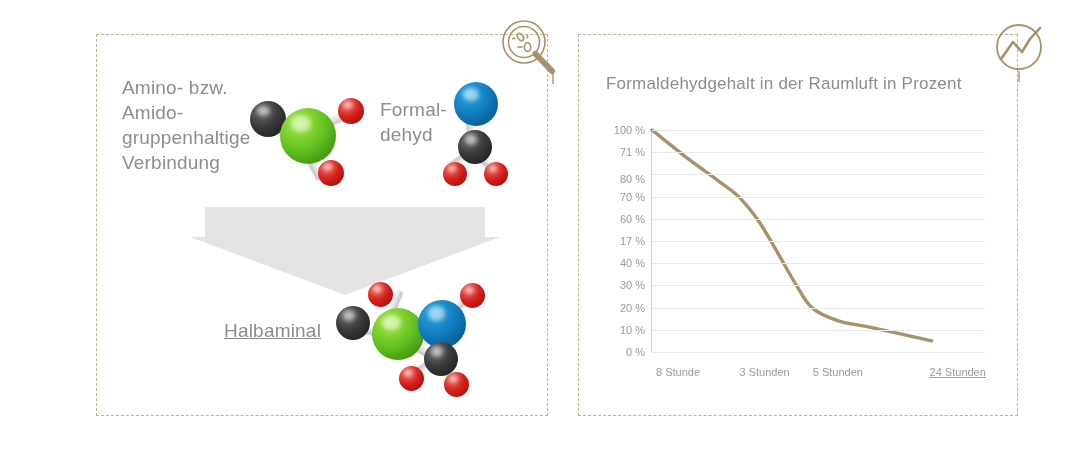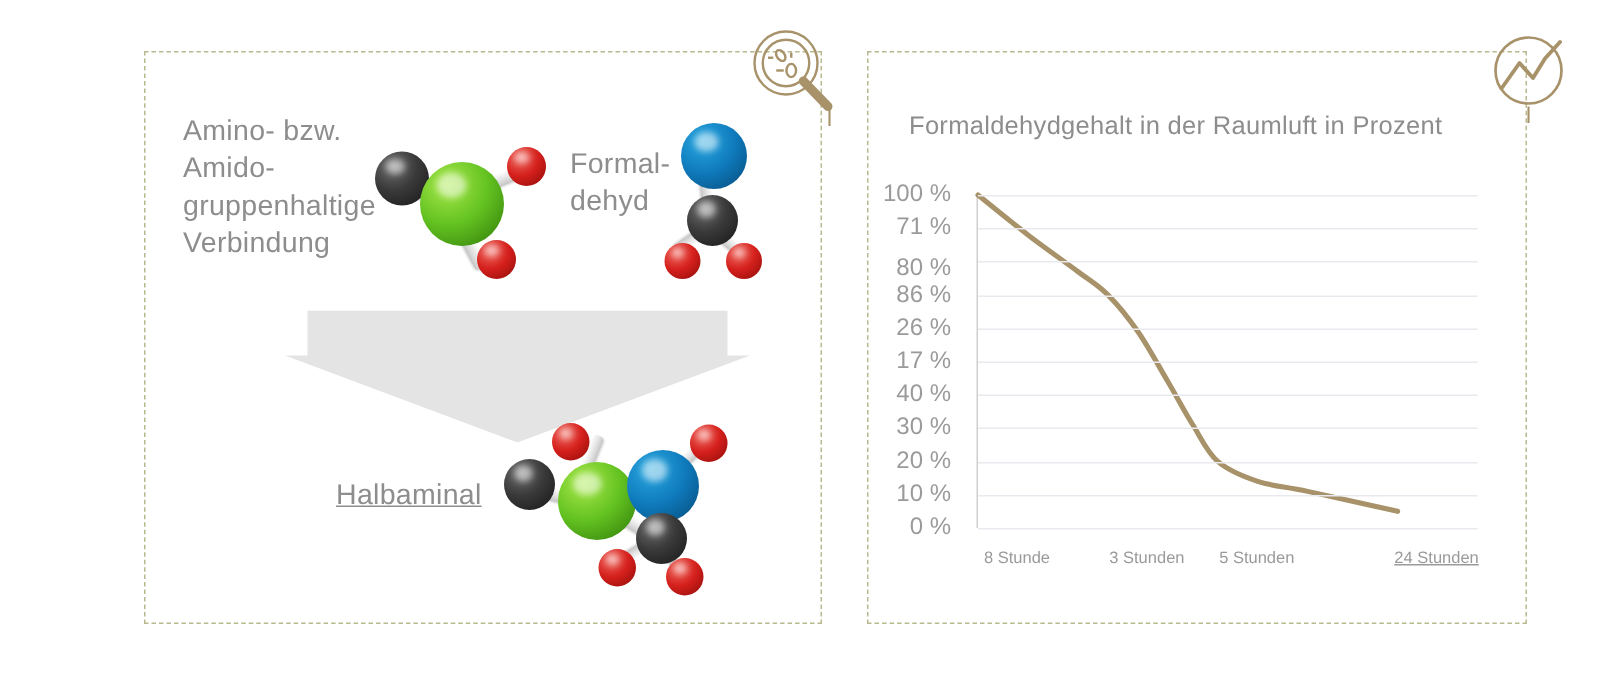--- a/index.html
+++ b/index.html
@@ -124,23 +124,23 @@
   .gridline {
     position: absolute;
     left: 0;
     width: 100%;
     height: 1px;
     background: #e9e9f0;
   }
   .ytick {
     position: absolute;
     right: 100%;
-    margin-right: 18px;
+    margin-right: 7px;
     transform: translateY(-50%);
-    font-size: 16px;
+    font-size: 11px;
     color: #9a9a9a;
     white-space: nowrap;
   }
   #curve-svg {
     position: absolute;
     left: 0;
     top: 0;
     width: 100%;
     height: 100%;
     overflow: visible;
@@ -243,23 +243,23 @@
     <svg id="curve-svg" viewBox="0 0 333 222" preserveAspectRatio="none">
       <path id="curve-path" fill="none" stroke="#a8926a" stroke-width="3.4" stroke-linecap="round" stroke-linejoin="round" d="M 0.00 0.00 C 5.55 4.44, 22.20 18.13, 33.30 26.64 C 44.40 35.15, 57.72 44.40, 66.60 51.06 C 75.48 57.72, 79.92 59.94, 86.58 66.60 C 93.24 73.26, 99.90 81.40, 106.56 91.02 C 113.22 100.64, 120.44 113.96, 126.54 124.32 C 132.65 134.68, 137.64 144.30, 143.19 153.18 C 148.74 162.06, 152.63 171.31, 159.84 177.60 C 167.06 183.89, 176.49 187.59, 186.48 190.92 C 196.47 194.25, 204.24 194.25, 219.78 197.58 C 235.32 200.91, 269.73 208.68, 279.72 210.90"></path>
     </svg>
   <div class="gridline" style="top: 0px;"></div>
       <div class="ytick" style="top: 0px;">100 %</div>
       <div class="gridline" style="top: 22.2px;"></div>
       <div class="ytick" style="top: 22.2px;">71 %</div>
       <div class="gridline" style="top: 44.4px;"></div>
       <div class="ytick" style="top: 49px; text-align: right;">80 %</div>
       <div class="gridline" style="top: 66.6px;"></div>
-      <div class="ytick" style="top: 66.6px;">86 %</div>
+      <div class="ytick" style="top: 66.6px;">70 %</div>
       <div class="gridline" style="top: 88.8px;"></div>
-      <div class="ytick" style="top: 88.8px;">26 %</div>
+      <div class="ytick" style="top: 88.8px;">60 %</div>
       <div class="gridline" style="top: 111px;"></div>
       <div class="ytick" style="top: 111px;">17 %</div>
       <div class="gridline" style="top: 133.2px;"></div>
       <div class="ytick" style="top: 133.2px;">40 %</div>
       <div class="gridline" style="top: 155.4px;"></div>
       <div class="ytick" style="top: 155.4px; text-align: right;">30 %</div>
       <div class="gridline" style="top: 177.6px;"></div>
       <div class="ytick" style="top: 177.6px;">20 %</div>
       <div class="gridline" style="top: 199.8px;"></div>
       <div class="ytick" style="top: 199.8px;">10 %</div>

